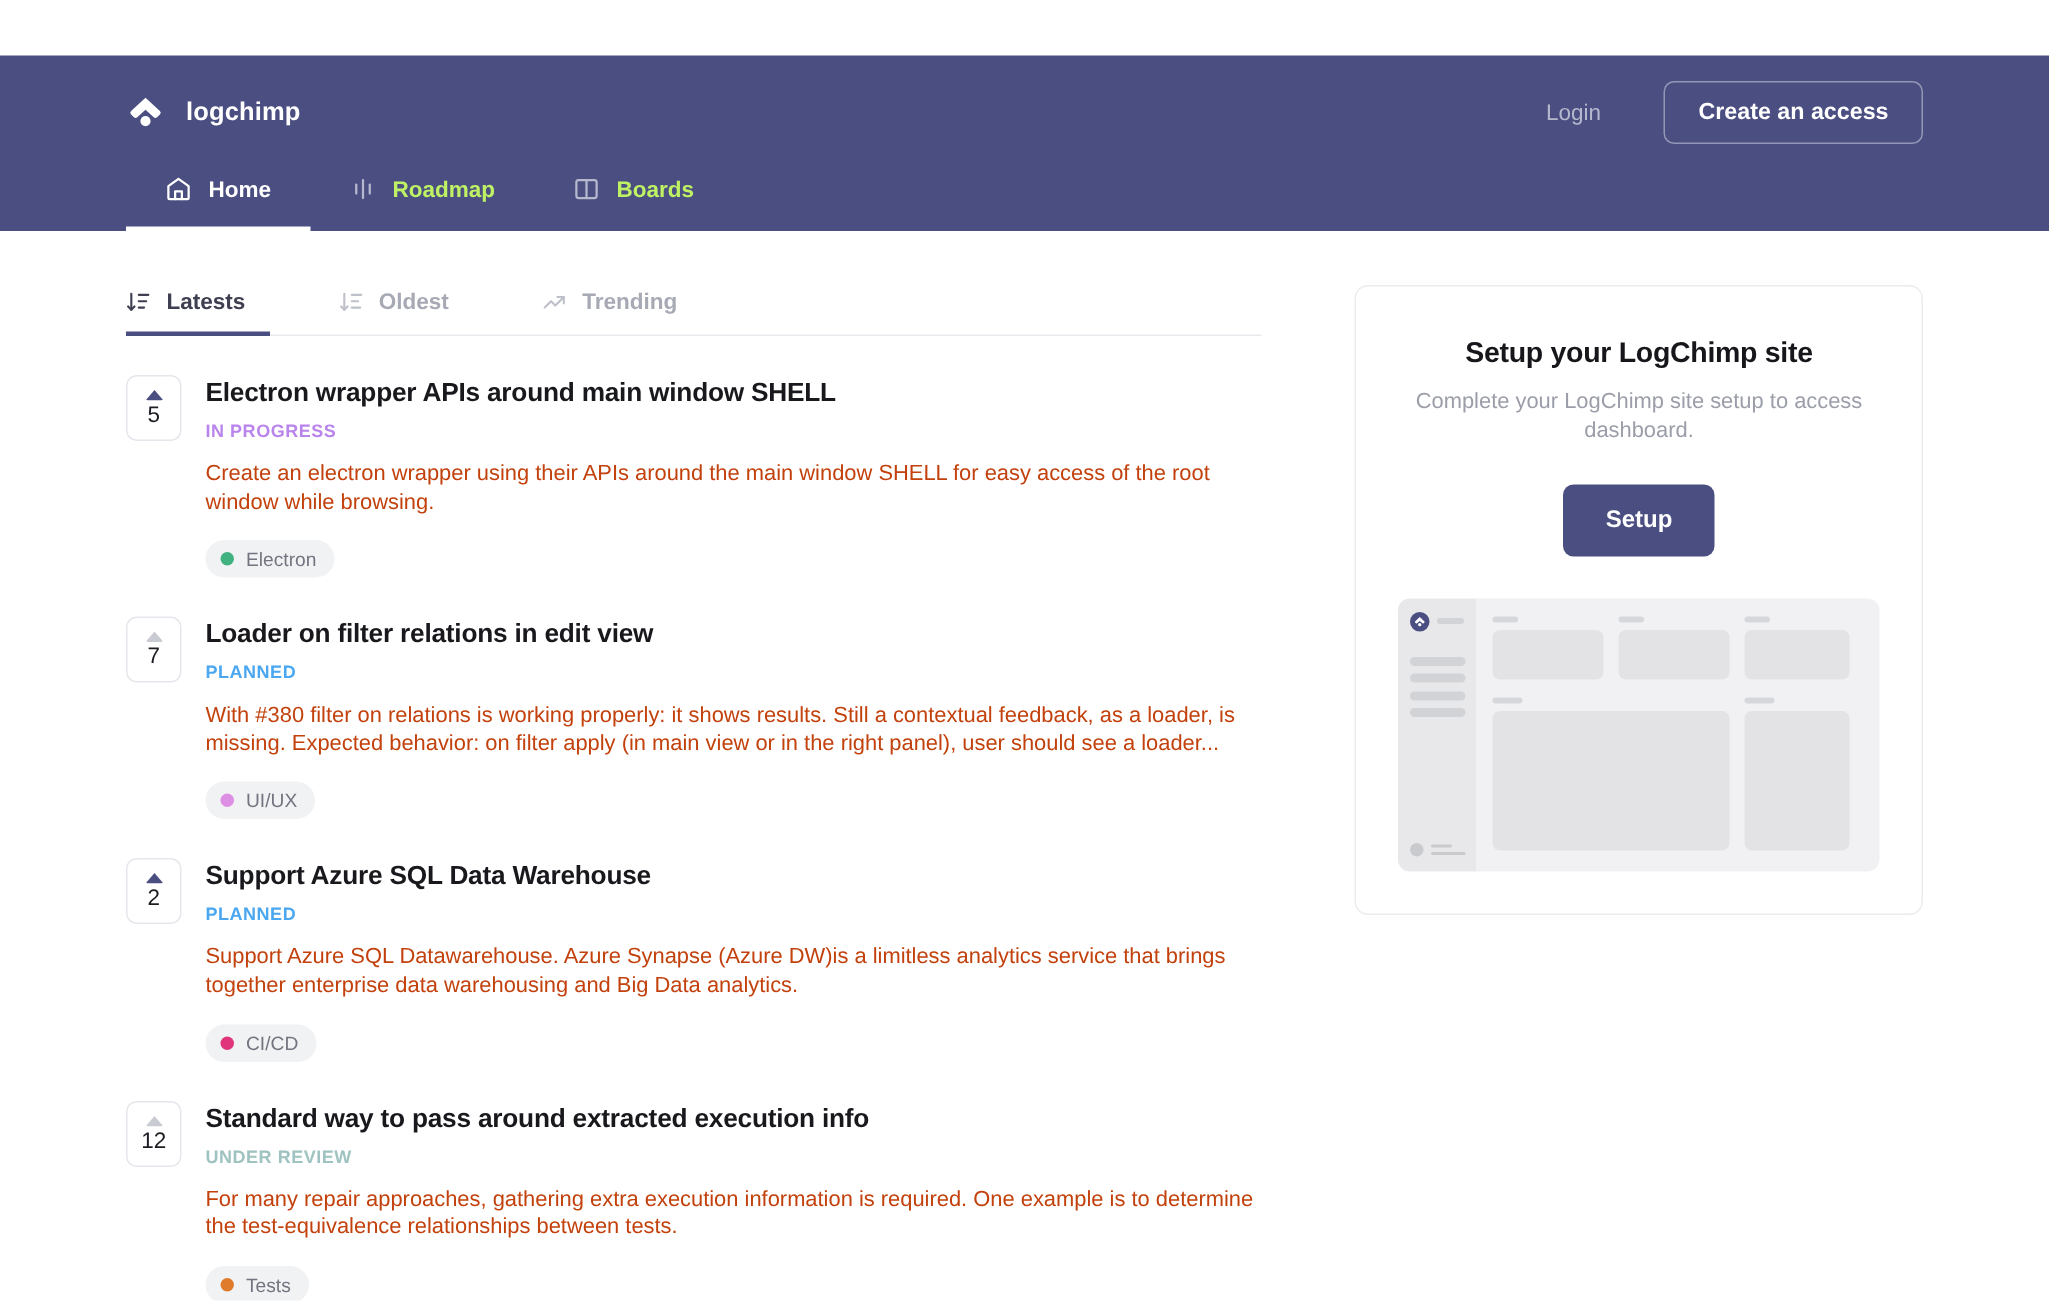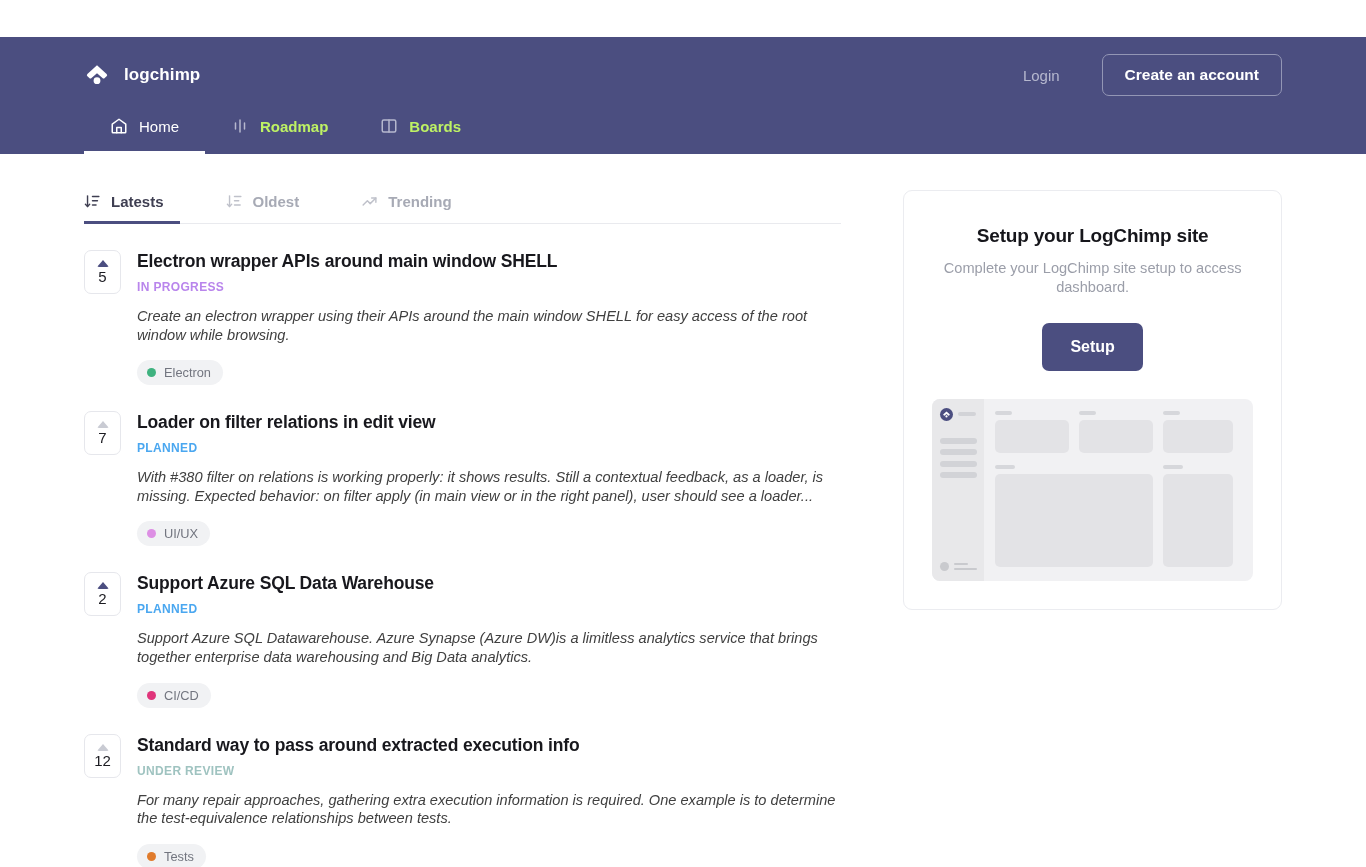--- a/index.html
+++ b/index.html
@@ -76,21 +76,21 @@
     font-size: 15px;
     font-weight: 700;
     padding: 0 26px 12px 26px;
     cursor: pointer;
     border-bottom: 3px solid transparent;
     position: relative;
   }
   .nav-item:first-child { padding-left: 26px; }
   .nav-item.active {
     color: #ffffff;
-    font-weight: 400;
+    font-weight: 700;
     border-bottom: 3px solid #ffffff;
     text-align: center;
   }
   .nav-item svg { display: block; }
 
   
   .page {
     width: 1366px;
     display: flex;
     padding: 0 84px;
@@ -181,23 +181,22 @@
     font-size: 12px;
     font-weight: 600;
     letter-spacing: .35px;
     margin-top: 7px;
     text-transform: uppercase;
   }
   .post-desc {
     margin-top: 13px;
     font-size: 14.6px;
     line-height: 1.28;
-    color: #404040;
+    color: #c2410c;
     max-width: 712px;
-    font-style: italic;
   }
   .post-tags {
     margin-top: 16px;
     display: flex;
     gap: 8px;
   }
   .tag {
     display: inline-flex;
     align-items: center;
     gap: 8px;
@@ -309,21 +308,21 @@
           <path d="M13 3.2 L22.6 12 a1.6 1.6 0 0 1 0 2.3 l-1.9 1.8 a1.6 1.6 0 0 1 -2.2 0 L13 11.2 L7.5 16.1 a1.6 1.6 0 0 1 -2.2 0 L3.4 14.3 a1.6 1.6 0 0 1 0 -2.3 Z" fill="#ffffff"></path>
           <circle cx="13" cy="18.7" r="3.4" fill="#ffffff"></circle>
         </svg>
       </span>
       <span class="brand-name">logchimp</span>
     </div>
 
     <div class="header-spacer"></div>
 
     <span class="login-link">Login</span>
-    <button class="create-account-btn">Create an account</button>
+    <button class="create-account-btn">Create an access</button>
   </div>
 
   <div class="header-nav">
 
     <div class="nav-item active">
       <span>
         <svg width="18" height="18" viewBox="0 0 24 24" fill="none" stroke="#ffffff" stroke-width="2" stroke-linecap="round" stroke-linejoin="round">
           <path d="M3 9.5 L12 3 l9 6.5 V20 a1 1 0 0 1 -1 1 H4 a1 1 0 0 1 -1 -1 Z"></path>
           <path d="M9 21 v-7 h6 v7"></path>
         </svg>

